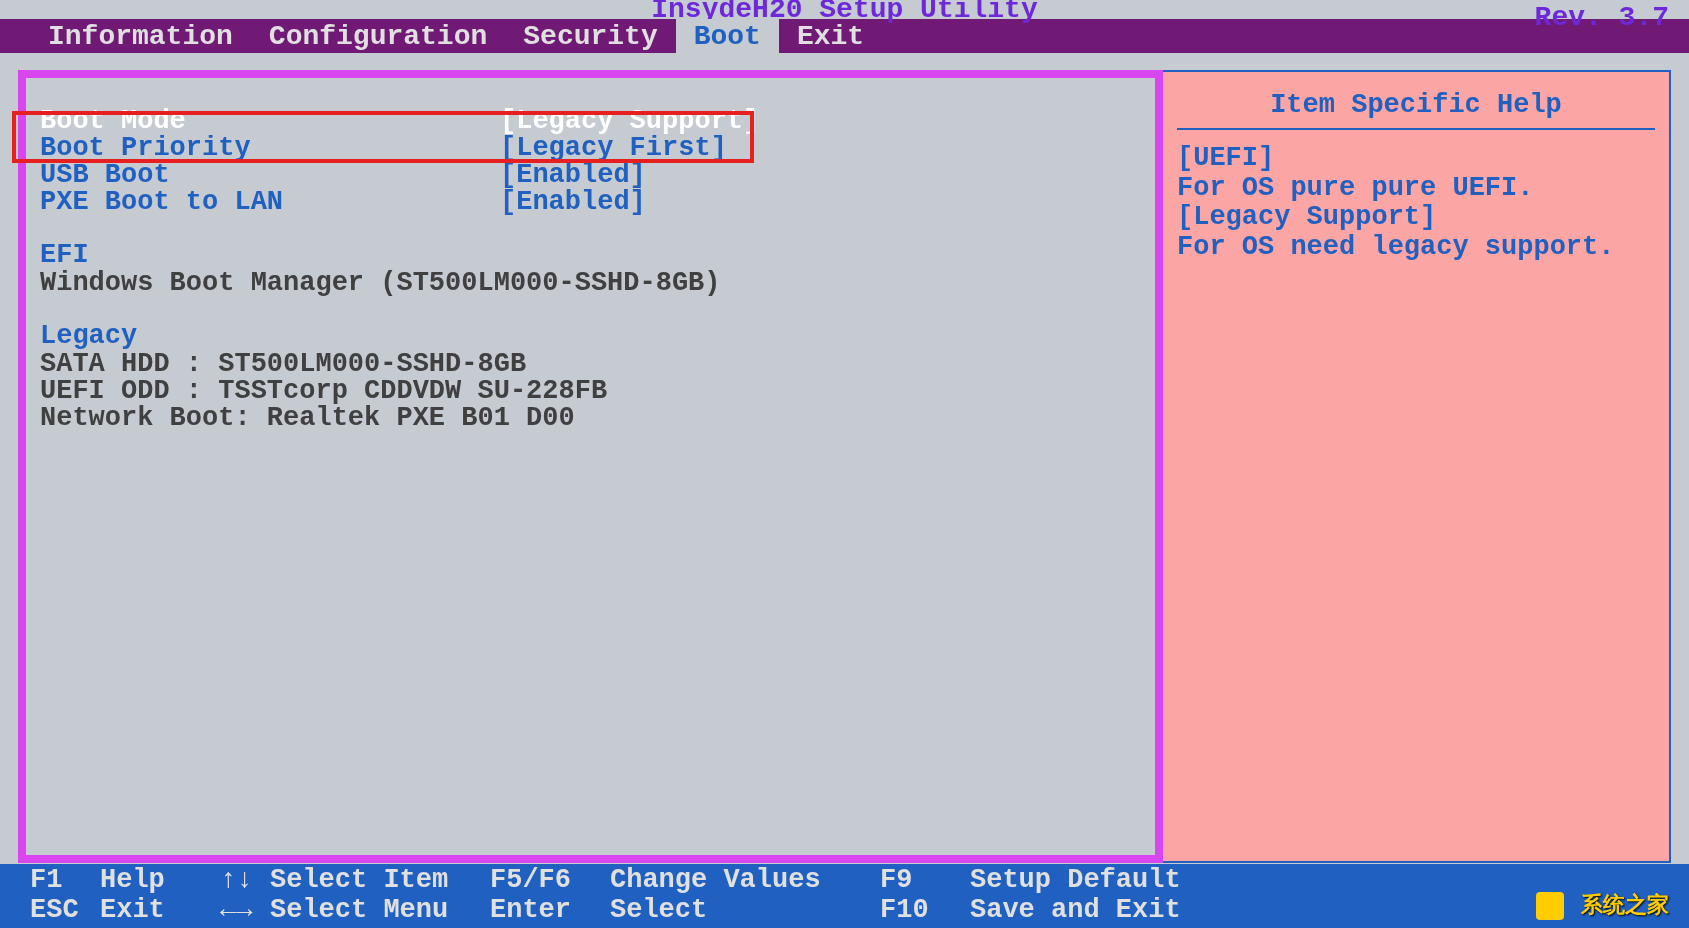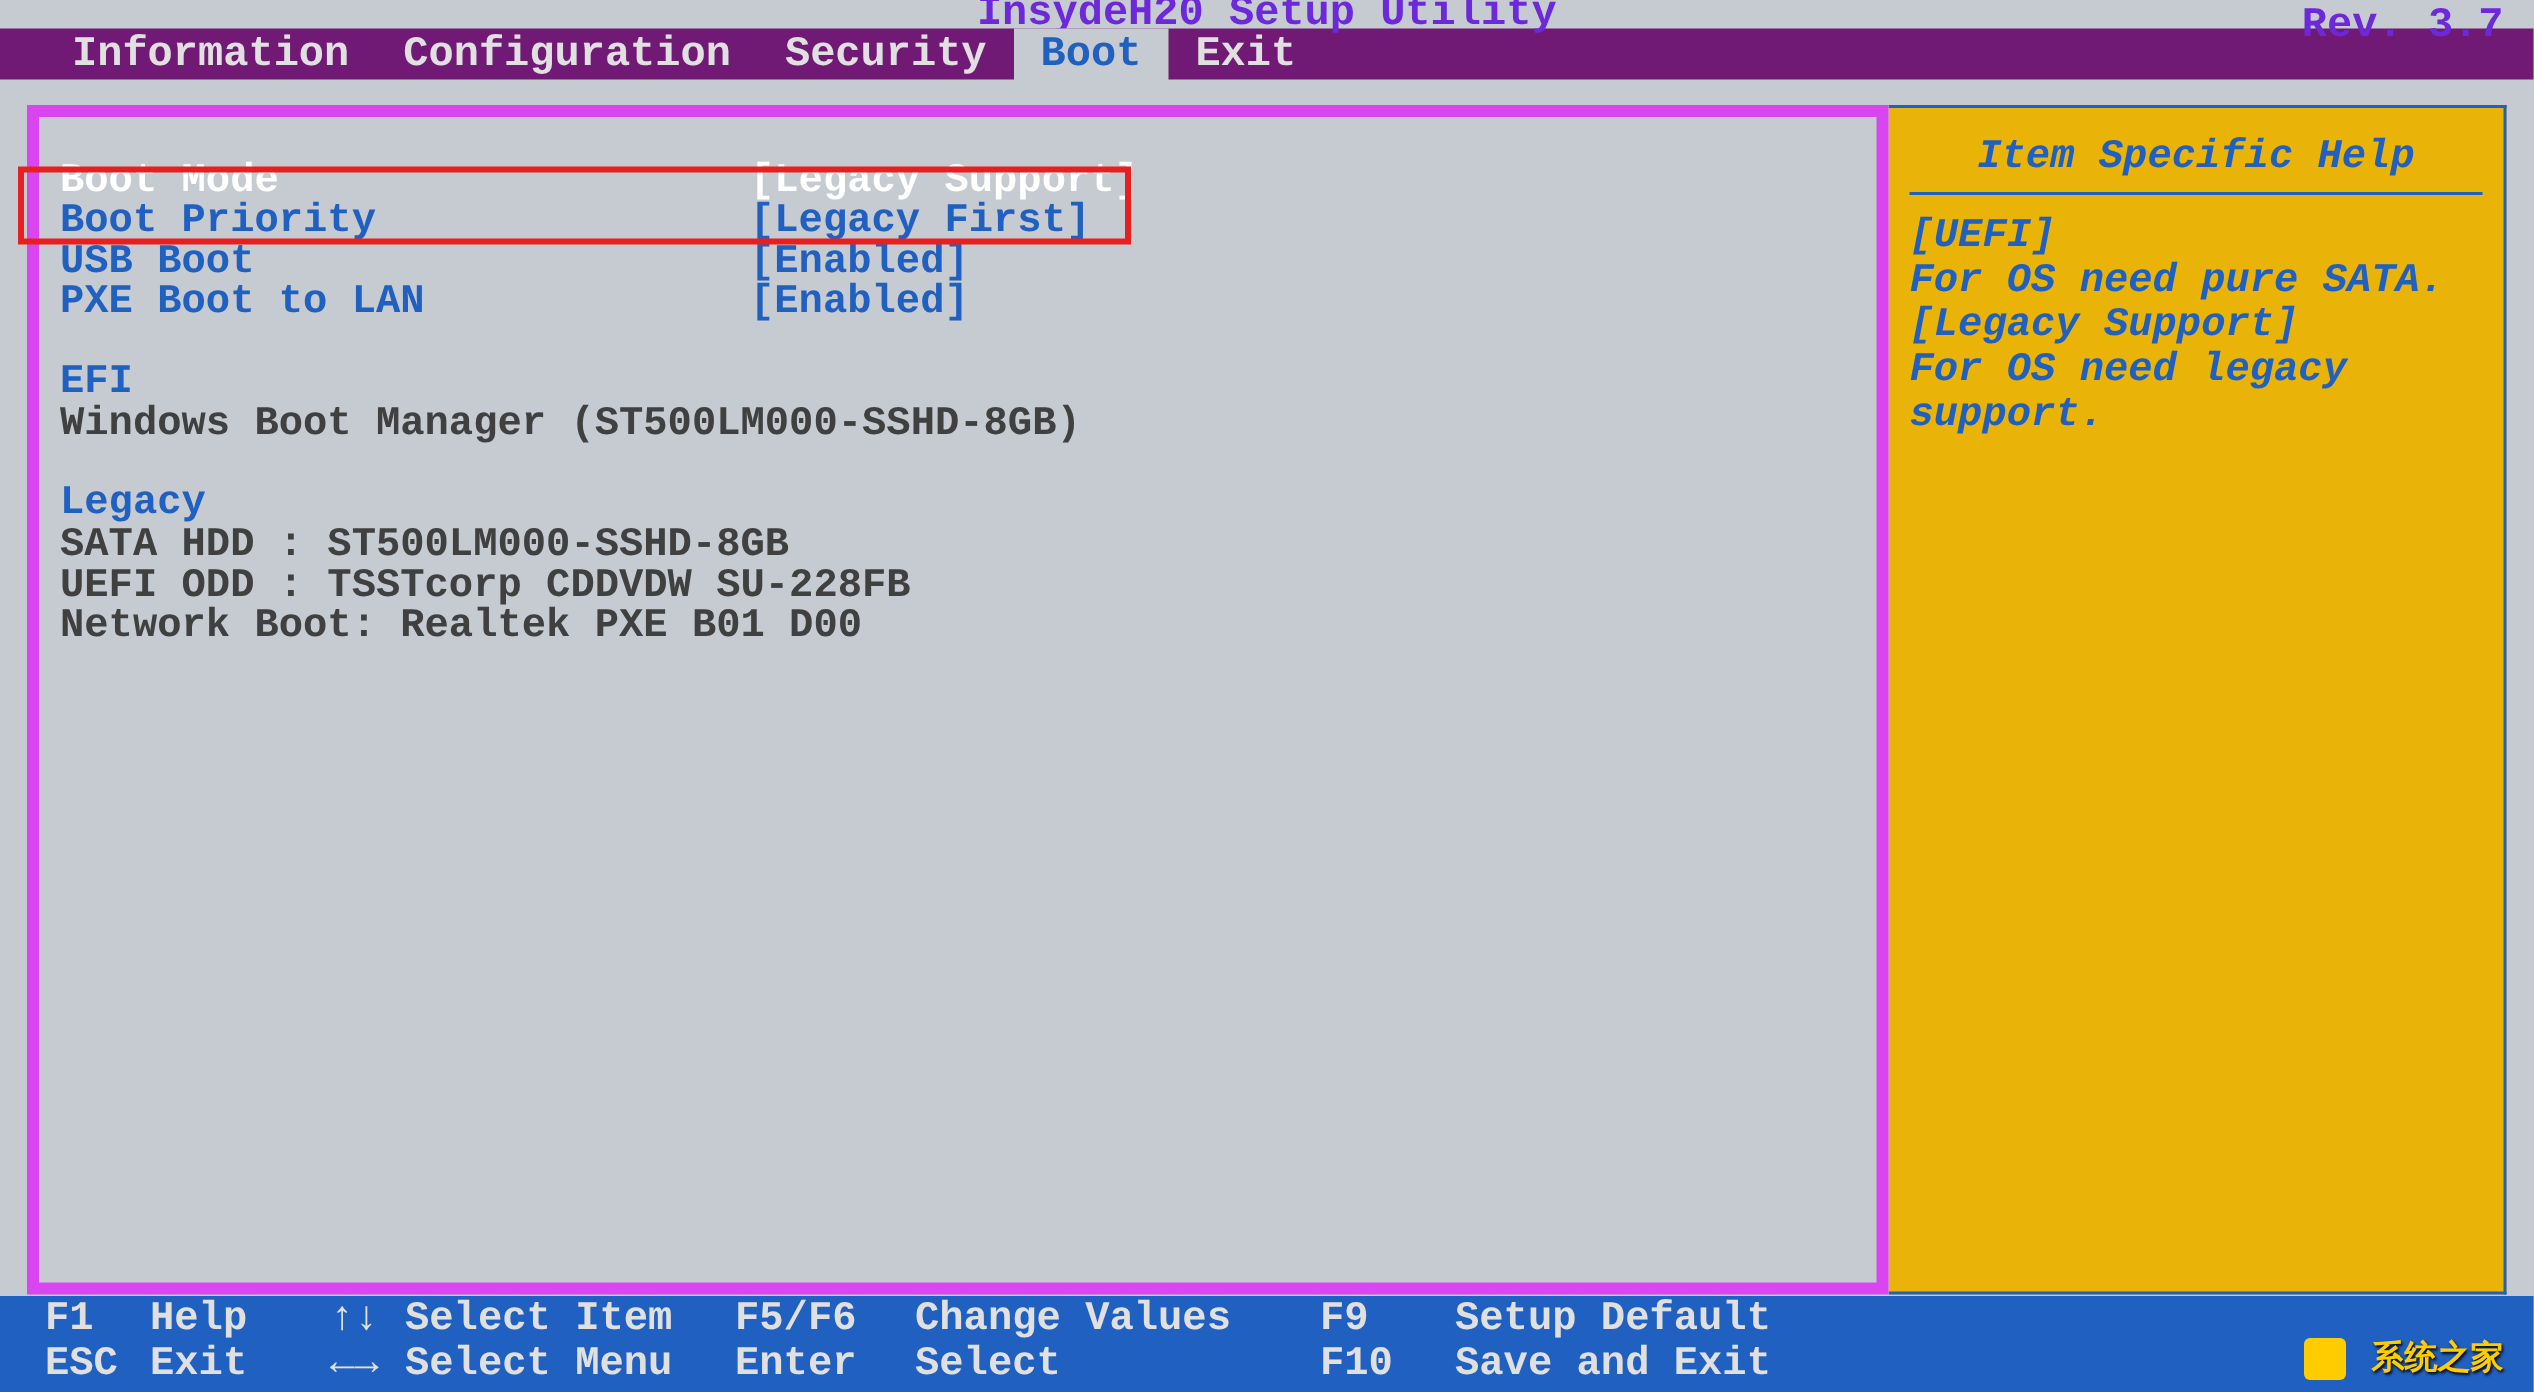--- a/index.html
+++ b/index.html
@@ -69,26 +69,25 @@
       bottom: 65px;
     }
     .main-panel {
       flex: 1;
       border: 8px solid #d946ef;
       background: #c5cbd1;
       padding: 30px 14px 14px 14px;
       position: relative;
     }
     .help-panel {
-      width: 412px;
+      width: 508px;
       border: 2px solid #2060c0;
       border-left: none;
-      background: #eab308;
+      background: #fca5a5;
       padding: 10px 14px;
-      font-style: italic;
     }
     .help-title {
       text-align: center;
       color: #2060c0;
       font-size: 27px;
       font-weight: bold;
       padding: 8px 0;
       border-bottom: 2px solid #2060c0;
       margin-bottom: 14px;
     }
@@ -237,21 +236,21 @@
       <div class="section-header">Legacy</div>
       <div class="device-row">SATA HDD    :  ST500LM000-SSHD-8GB</div>
       <div class="device-row">UEFI ODD    :  TSSTcorp CDDVDW SU-228FB</div>
       <div class="device-row">Network Boot:  Realtek PXE B01 D00</div>
     </div>
 
     <div class="help-panel">
       <div class="help-title">Item Specific Help</div>
       <div class="help-text">
         <div>[UEFI]</div>
-        <div>For OS need pure SATA.</div>
+        <div>For OS pure pure UEFI.</div>
         <div>[Legacy Support]</div>
         <div>For OS need legacy support.</div>
       </div>
     </div>
   </div>
 
   <div class="footer-bar">
     <div class="footer-row">
       <span class="fkey">F1</span>
       <span class="fdesc">Help</span>

